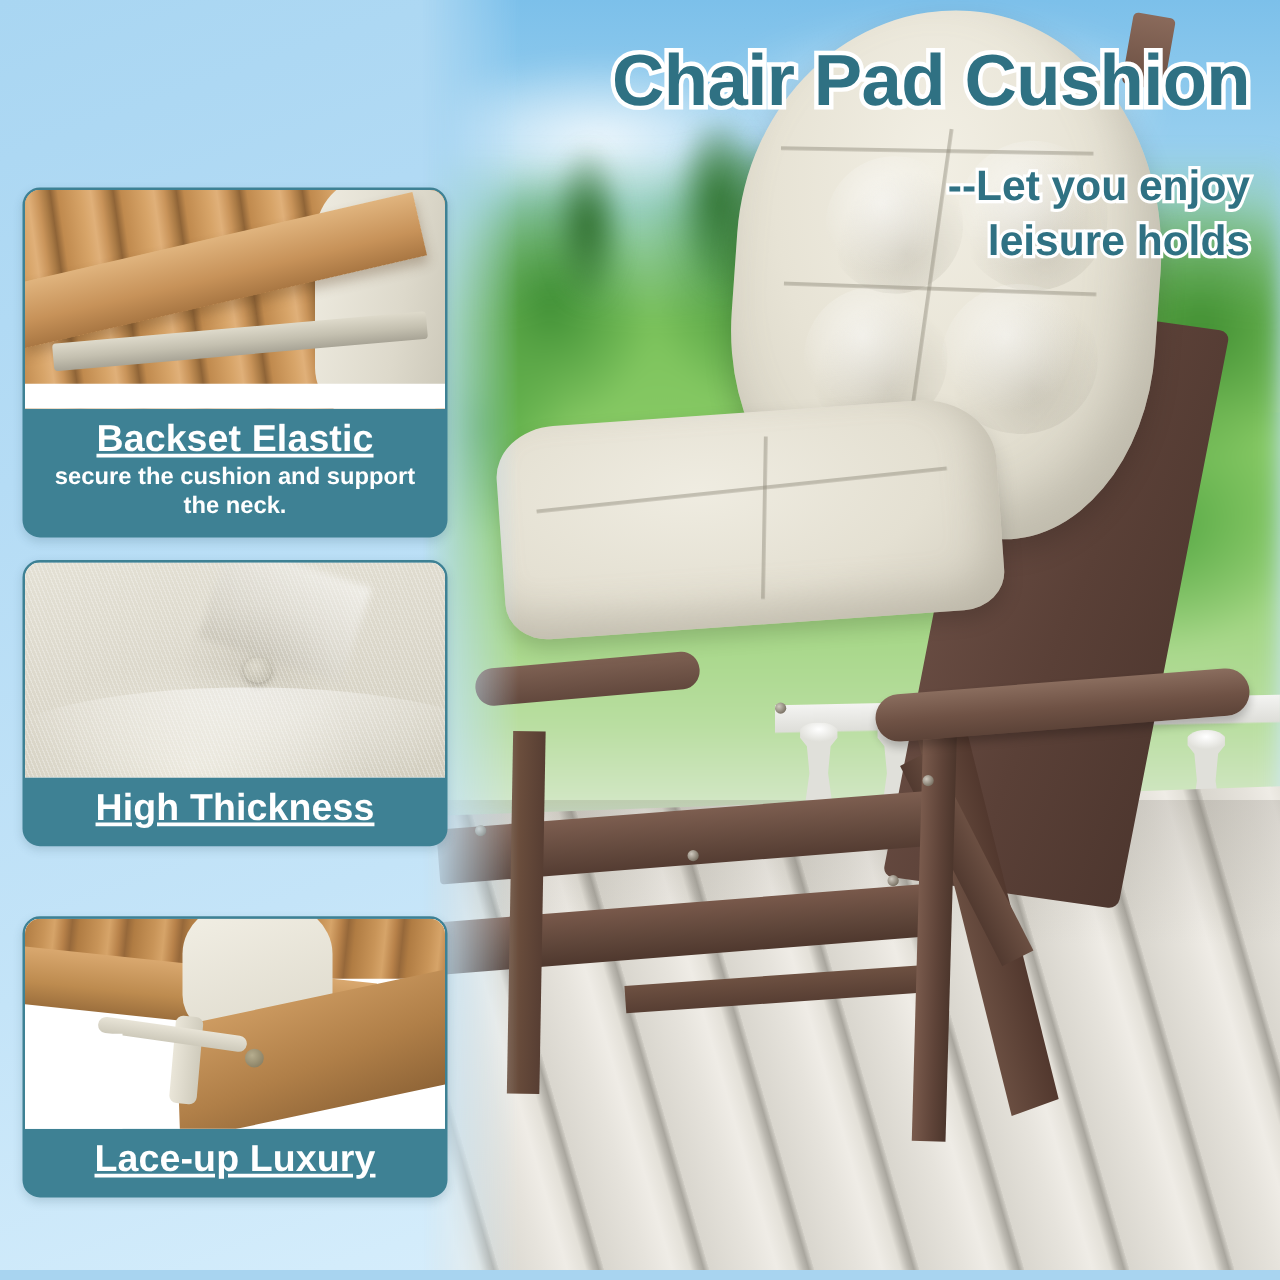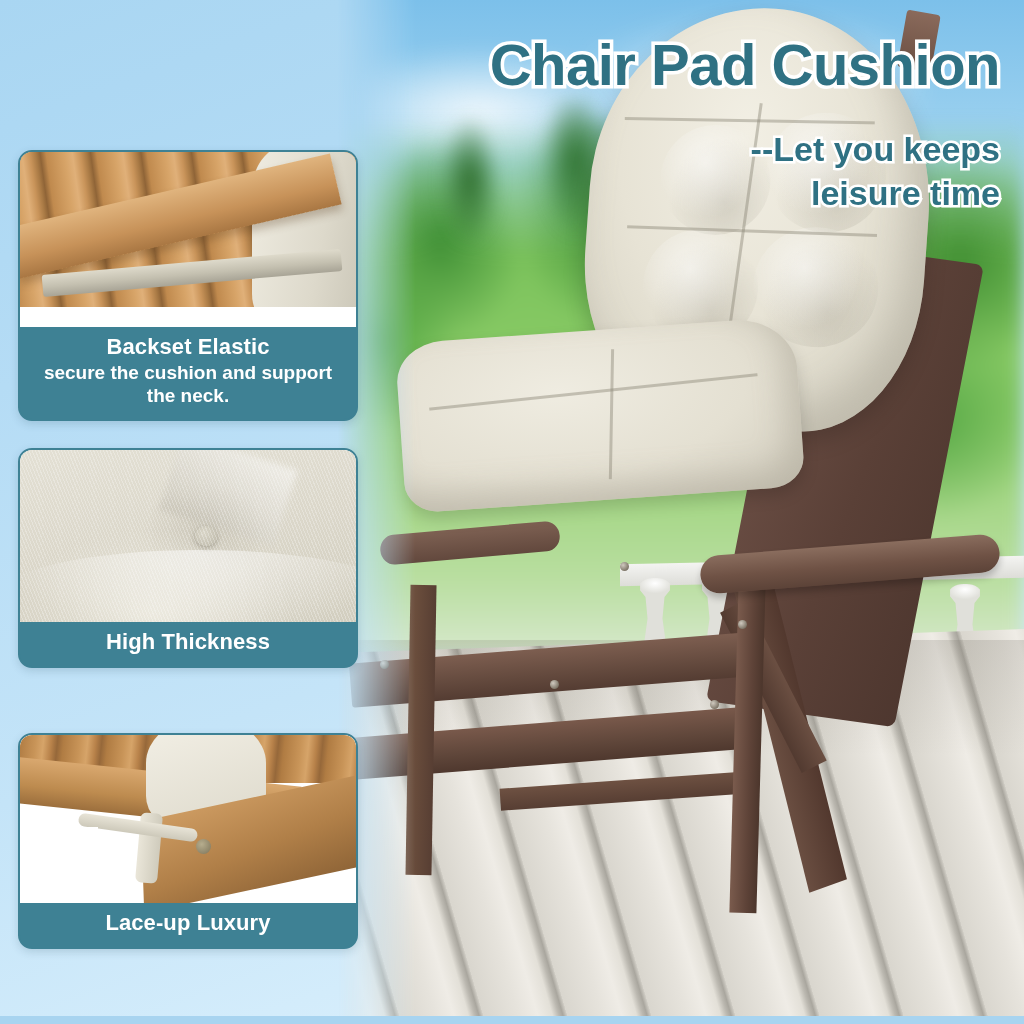--- a/index.html
+++ b/index.html
@@ -228,21 +228,21 @@
   }
   .card-media{
     position:relative; width:100%; overflow:hidden; background:#fff;
   }
   .card-caption{
     background:#3e8194; color:#ffffff;
     padding:7px 10px 11px;
     text-align:center;
   }
   .card-title{
-    font-size:22px; font-weight:bold; line-height:1.18; letter-spacing:.1px;
+    font-size:30px; font-weight:bold; line-height:1.18; letter-spacing:.1px;text-decoration:underline;
   }
   .card-desc{
     font-size:19px; font-weight:bold; line-height:1.2; margin-top:2px;
   }
 
   #card1{ top:150px; }
   #card1 .card-media{ height:175px; }
   #card2{ top:448px; }
   #card2 .card-media{ height:172px; }
   #card3{ top:733px; }
@@ -411,22 +411,22 @@
     <div class="screw" style="left:60px;top:660px;"></div>
     <div class="screw" style="left:230px;top:680px;"></div>
     <div class="screw" style="left:390px;top:700px;"></div>
     <div class="screw" style="left:418px;top:620px;"></div>
     <div class="screw" style="left:300px;top:562px;"></div>
   </div>
 
   <div id="title">Chair Pad Cushion</div>
 
   <div id="subtitle">
-    <span class="subline">--Let you keeps</span>
-    <span class="subline">leisure time</span>
+    <span class="subline">--Let you enjoy</span>
+    <span class="subline">leisure holds</span>
   </div>
 
   <div class="card" id="card1">
     <div class="card-media">
       <div class="m1">
         <div class="cush"></div>
         <div class="beam"></div>
         <div class="elastic"></div>
         <div class="white"></div>
       </div>

